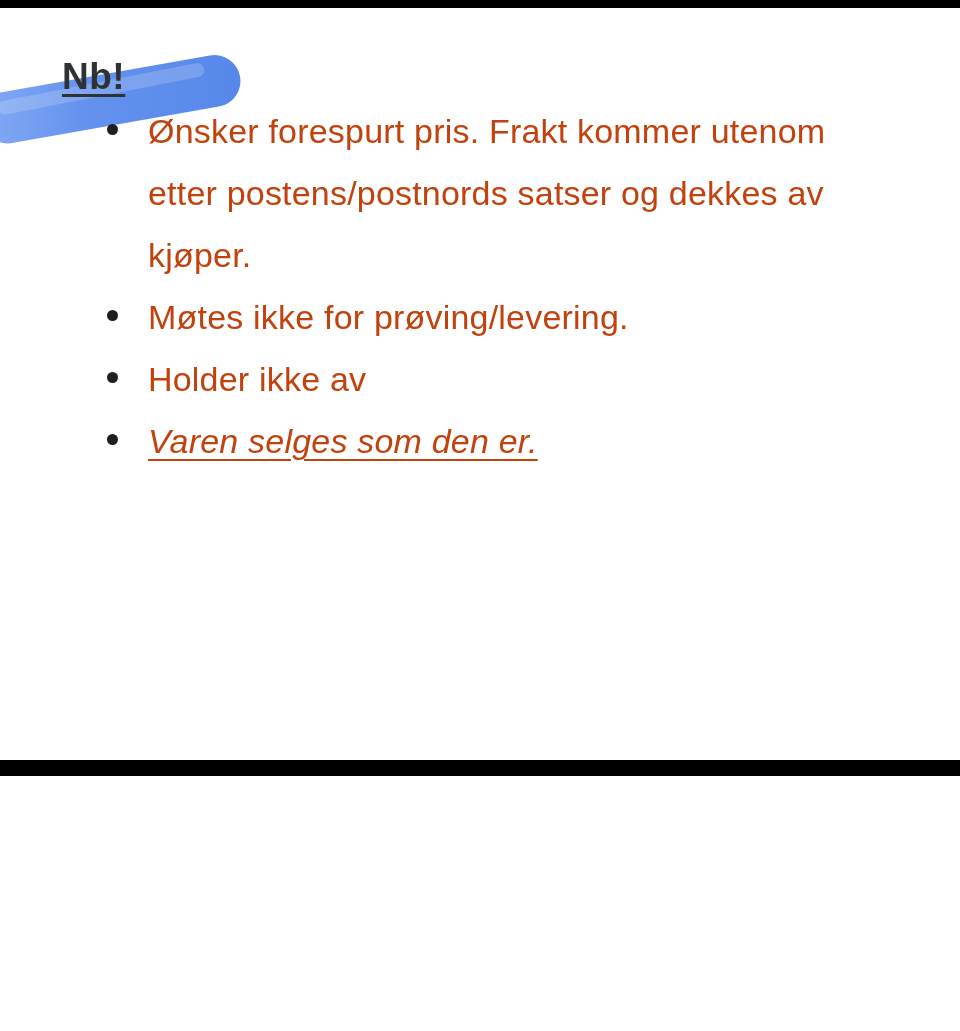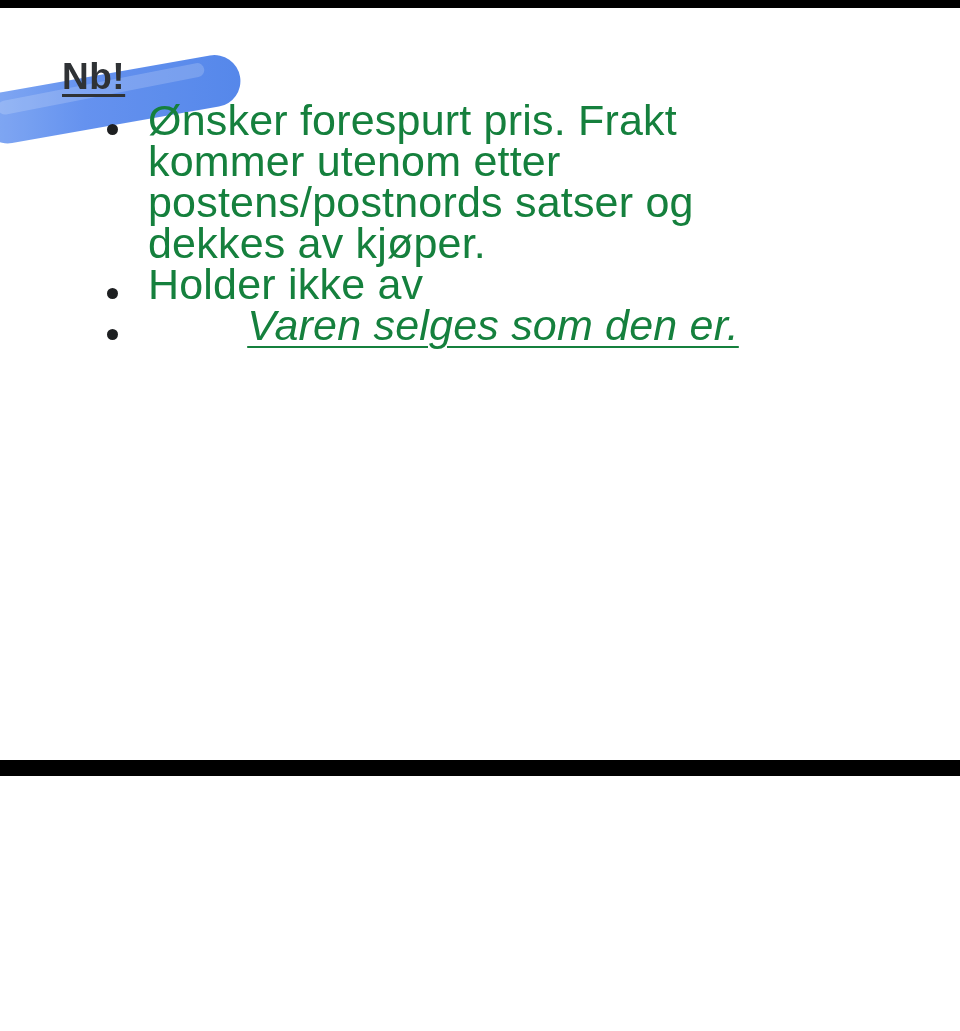--- a/index.html
+++ b/index.html
@@ -71,55 +71,55 @@
     top: 100px;
     z-index: 2;
     margin: 0;
     padding: 0;
     list-style: none;
   }
   .terms-list li {
     position: relative;
     padding-left: 43px;
     max-width: 690px;
-    font-size: 43px;
-    line-height: 41px;
+    font-size: 34px;
+    line-height: 62px;
     letter-spacing: 0.2px;
-    color: #15803d;
+    color: #c2410c;
   }
   .terms-list li::before {
     content: "";
     position: absolute;
     left: 2px;
     top: 24px;
     width: 11px;
     height: 11px;
     border-radius: 50%;
     background: #1d1f21;
   }
   .terms-list li.em {
     font-style: italic;
     text-decoration: underline;
     text-decoration-thickness: 2px;
     text-underline-offset: 6px;
-    text-align: center;
   }
 </style>
 </head>
 <body>
 
 <div class="page">
 
   <div class="letterbox top"></div>
 
   <div class="highlight-stroke"></div>
 
   <div class="heading">Nb!</div>
 
   <ul class="terms-list">
     <li>Ønsker forespurt pris. Frakt kommer utenom etter postens/postnords satser og dekkes av kjøper.</li>
+    <li>Møtes ikke for prøving/levering.</li>
     <li>Holder ikke av</li>
     <li class="em">Varen selges som den er.</li>
   </ul>
 
   <div class="letterbox bottom"></div>
 
 </div>
 
 </body></html>

